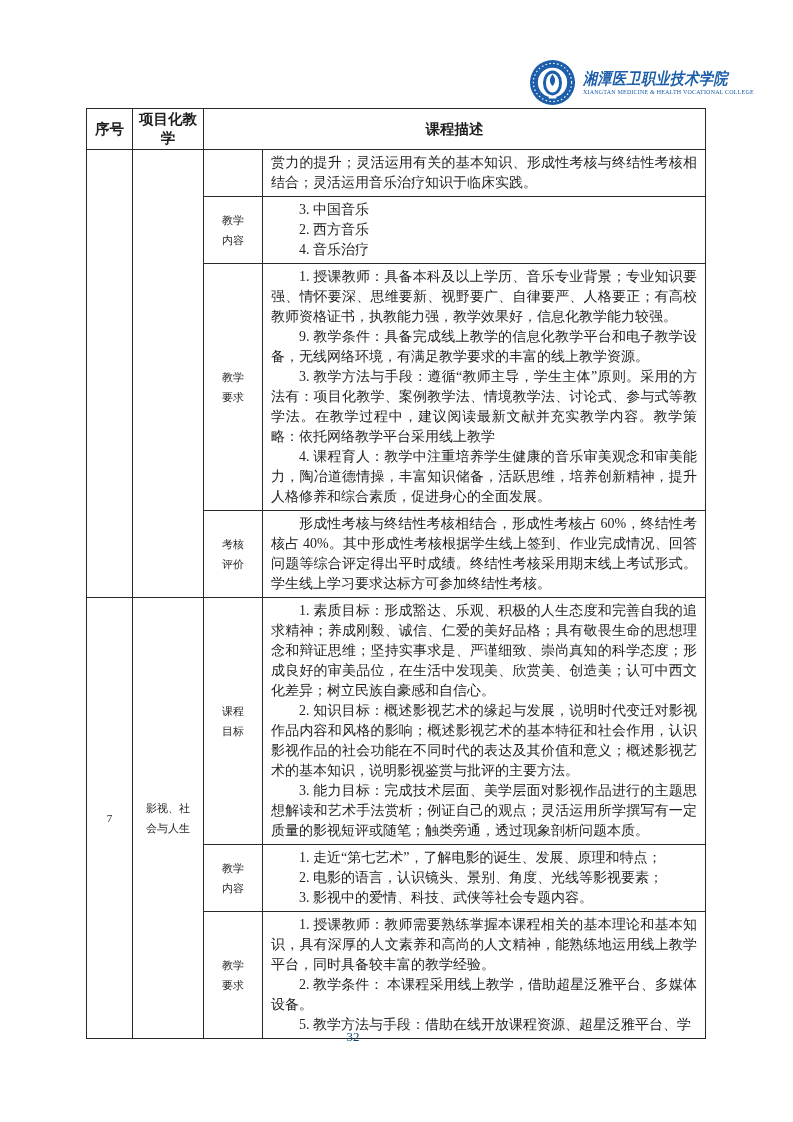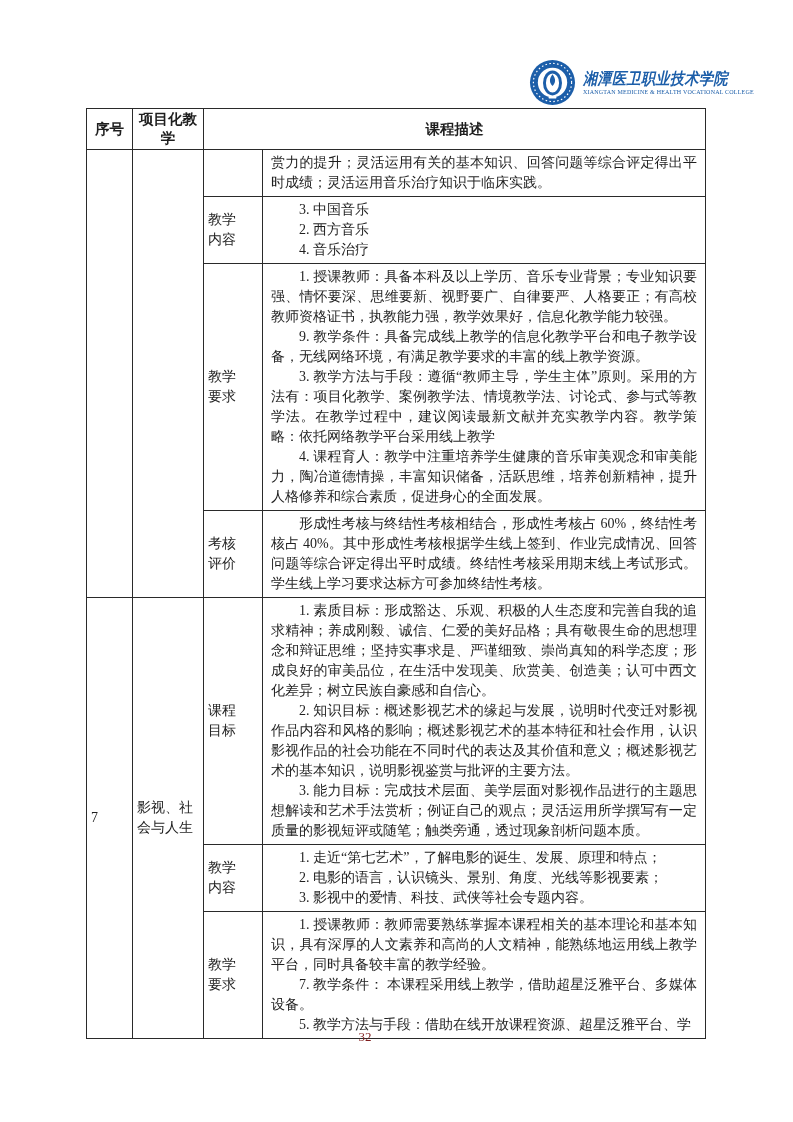--- a/index.html
+++ b/index.html
@@ -28,33 +28,33 @@
   .course-table col.c-name{width:71px;}
   .course-table col.c-label{width:59px;}
   .course-table col.c-content{width:443px;}
   .course-table th,.course-table td{
     border:1px solid #2a2a2a;vertical-align:middle;
   }
   .course-table th{
     height:28px;font-size:14.5px;font-weight:bold;text-align:center;padding:1px 2px;
   }
   td.cell-no,td.cell-name,td.cell-label{
-    font-size:14px;line-height:20px;padding:2px 4px;
+    text-align:center;font-size:11px;line-height:20px;padding:2px 4px;
     white-space:pre-line;
   }
   td.cell-content{
     padding:3px 8px;font-size:14px;line-height:20px;text-align:justify;
     vertical-align:top;
   }
   td.cell-content p{margin:0;}
   td.cell-content p.indent{text-indent:2em;}
   
   .page-number{
-    position:absolute;left:16px;top:1029px;width:698px;text-align:center;
-    font-size:13px;color:#7f1d1d;
+    position:absolute;left:4px;top:1029px;width:698px;text-align:center;
+    font-size:13px;color:#0c4a6e;
   }
 </style>
 </head>
 <body>
 
 <div class="logo">
   <svg class="logo-emblem" viewBox="0 0 48 48" xmlns="http://www.w3.org/2000/svg">
     <circle cx="24" cy="24" r="23" fill="#1c5ea9"></circle>
     <circle cx="24" cy="24" r="19.5" fill="none" stroke="#ffffff" stroke-width="1.2" stroke-dasharray="1.6 2.4"></circle>
     <circle cx="24" cy="24" r="15" fill="#ffffff"></circle>
@@ -81,21 +81,21 @@
       <th>项目化教学</th>
       <th colspan="2">课程描述</th>
     </tr>
   </thead>
   <tbody>
       <tr>
         <td class="cell-no" rowspan="4"></td>
         <td class="cell-name" rowspan="4"></td>
         <td class="cell-label"></td>
         <td class="cell-content">
-          <p>赏力的提升；灵活运用有关的基本知识、回答问题等综合评定得出平时成绩；灵活运用音乐治疗知识于临床实践。</p>
+          <p>赏力的提升；灵活运用有关的基本知识、形成性考核与终结性考核相结合；灵活运用音乐治疗知识于临床实践。</p>
         </td>
       </tr>
       <tr>
         <td class="cell-label">教学
 内容</td>
         <td class="cell-content">
           <p class="indent">3. 中国音乐</p>
           <p class="indent">2. 西方音乐</p>
           <p class="indent">4. 音乐治疗</p>
         </td>
@@ -136,20 +136,20 @@
           <p class="indent">1. 走近“第七艺术”，了解电影的诞生、发展、原理和特点；</p>
           <p class="indent">2.  电影的语言，认识镜头、景别、角度、光线等影视要素；</p>
           <p class="indent">3. 影视中的爱情、科技、武侠等社会专题内容。</p>
         </td>
       </tr>
       <tr>
         <td class="cell-label">教学
 要求</td>
         <td class="cell-content">
           <p class="indent">1. 授课教师：教师需要熟练掌握本课程相关的基本理论和基本知识，具有深厚的人文素养和高尚的人文精神，能熟练地运用线上教学平台，同时具备较丰富的教学经验。</p>
-          <p class="indent">7. 教学条件： 本课程采用线上教学，借助超星泛雅平台、多媒体设备。</p>
+          <p class="indent">2. 教学条件： 本课程采用线上教学，借助超星泛雅平台、多媒体设备。</p>
           <p class="indent">5. 教学方法与手段：借助在线开放课程资源、超星泛雅平台、学</p>
         </td>
       </tr>
     </tbody>
 </table>
 
 <div class="page-number">32</div>
 
 </body></html>

